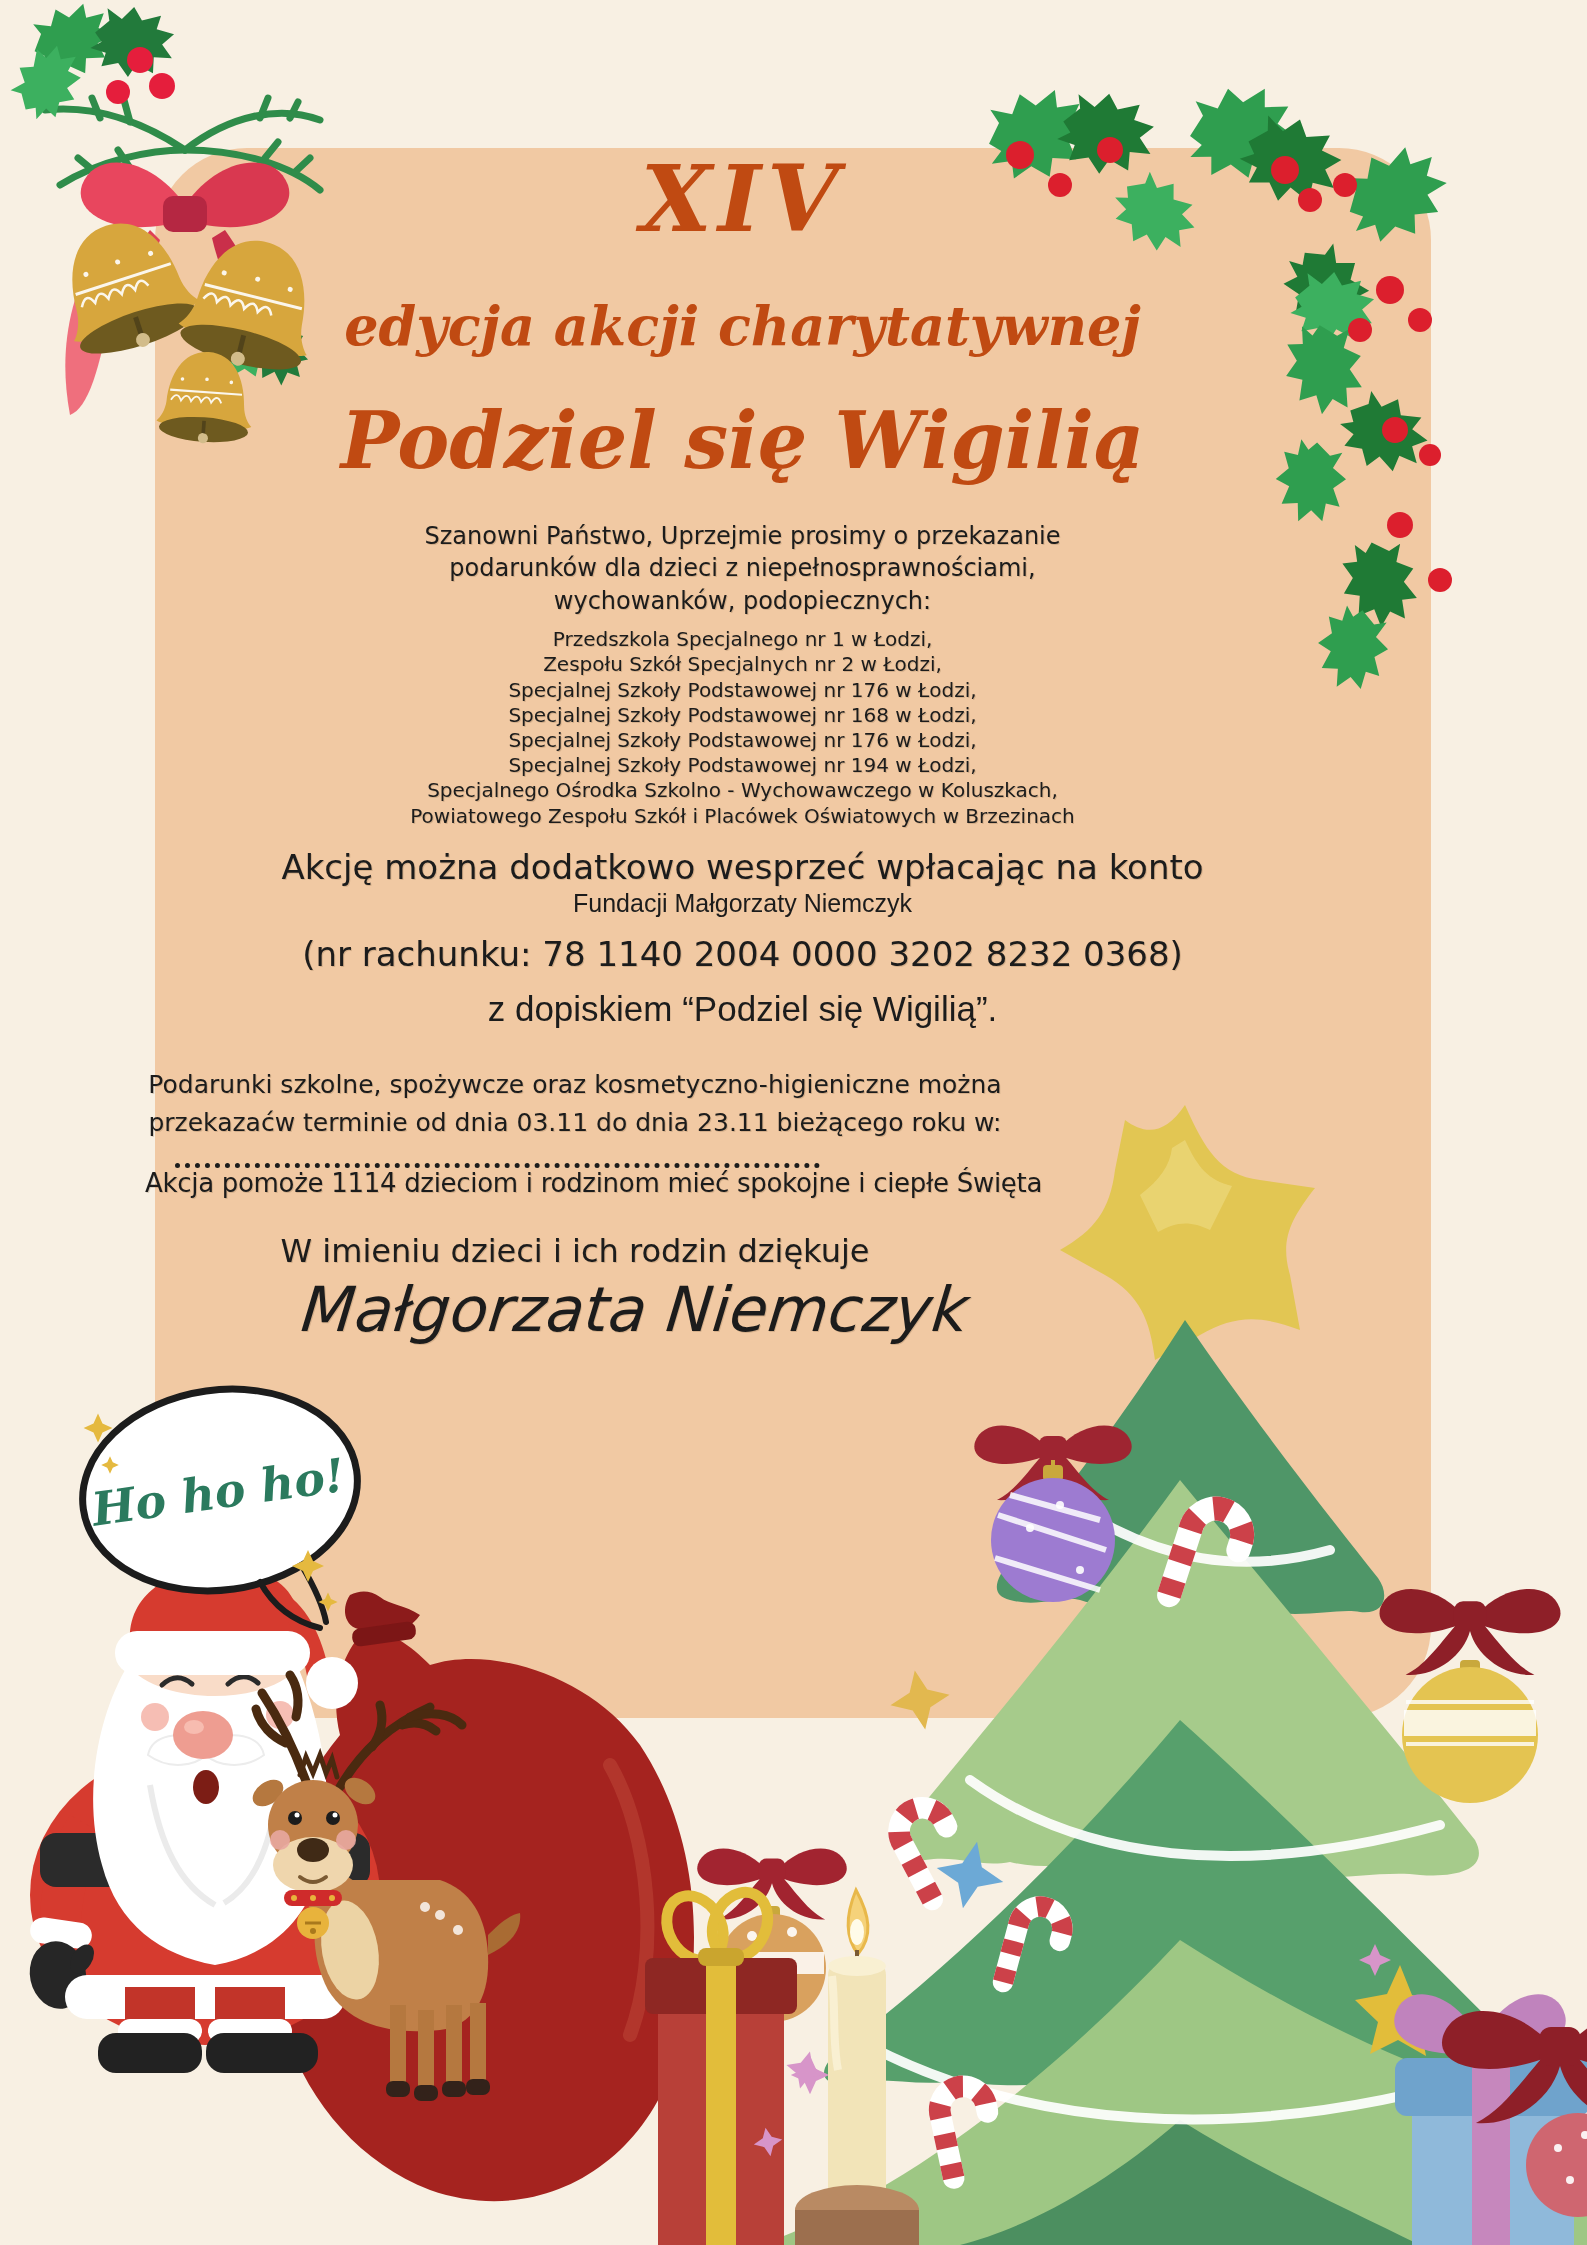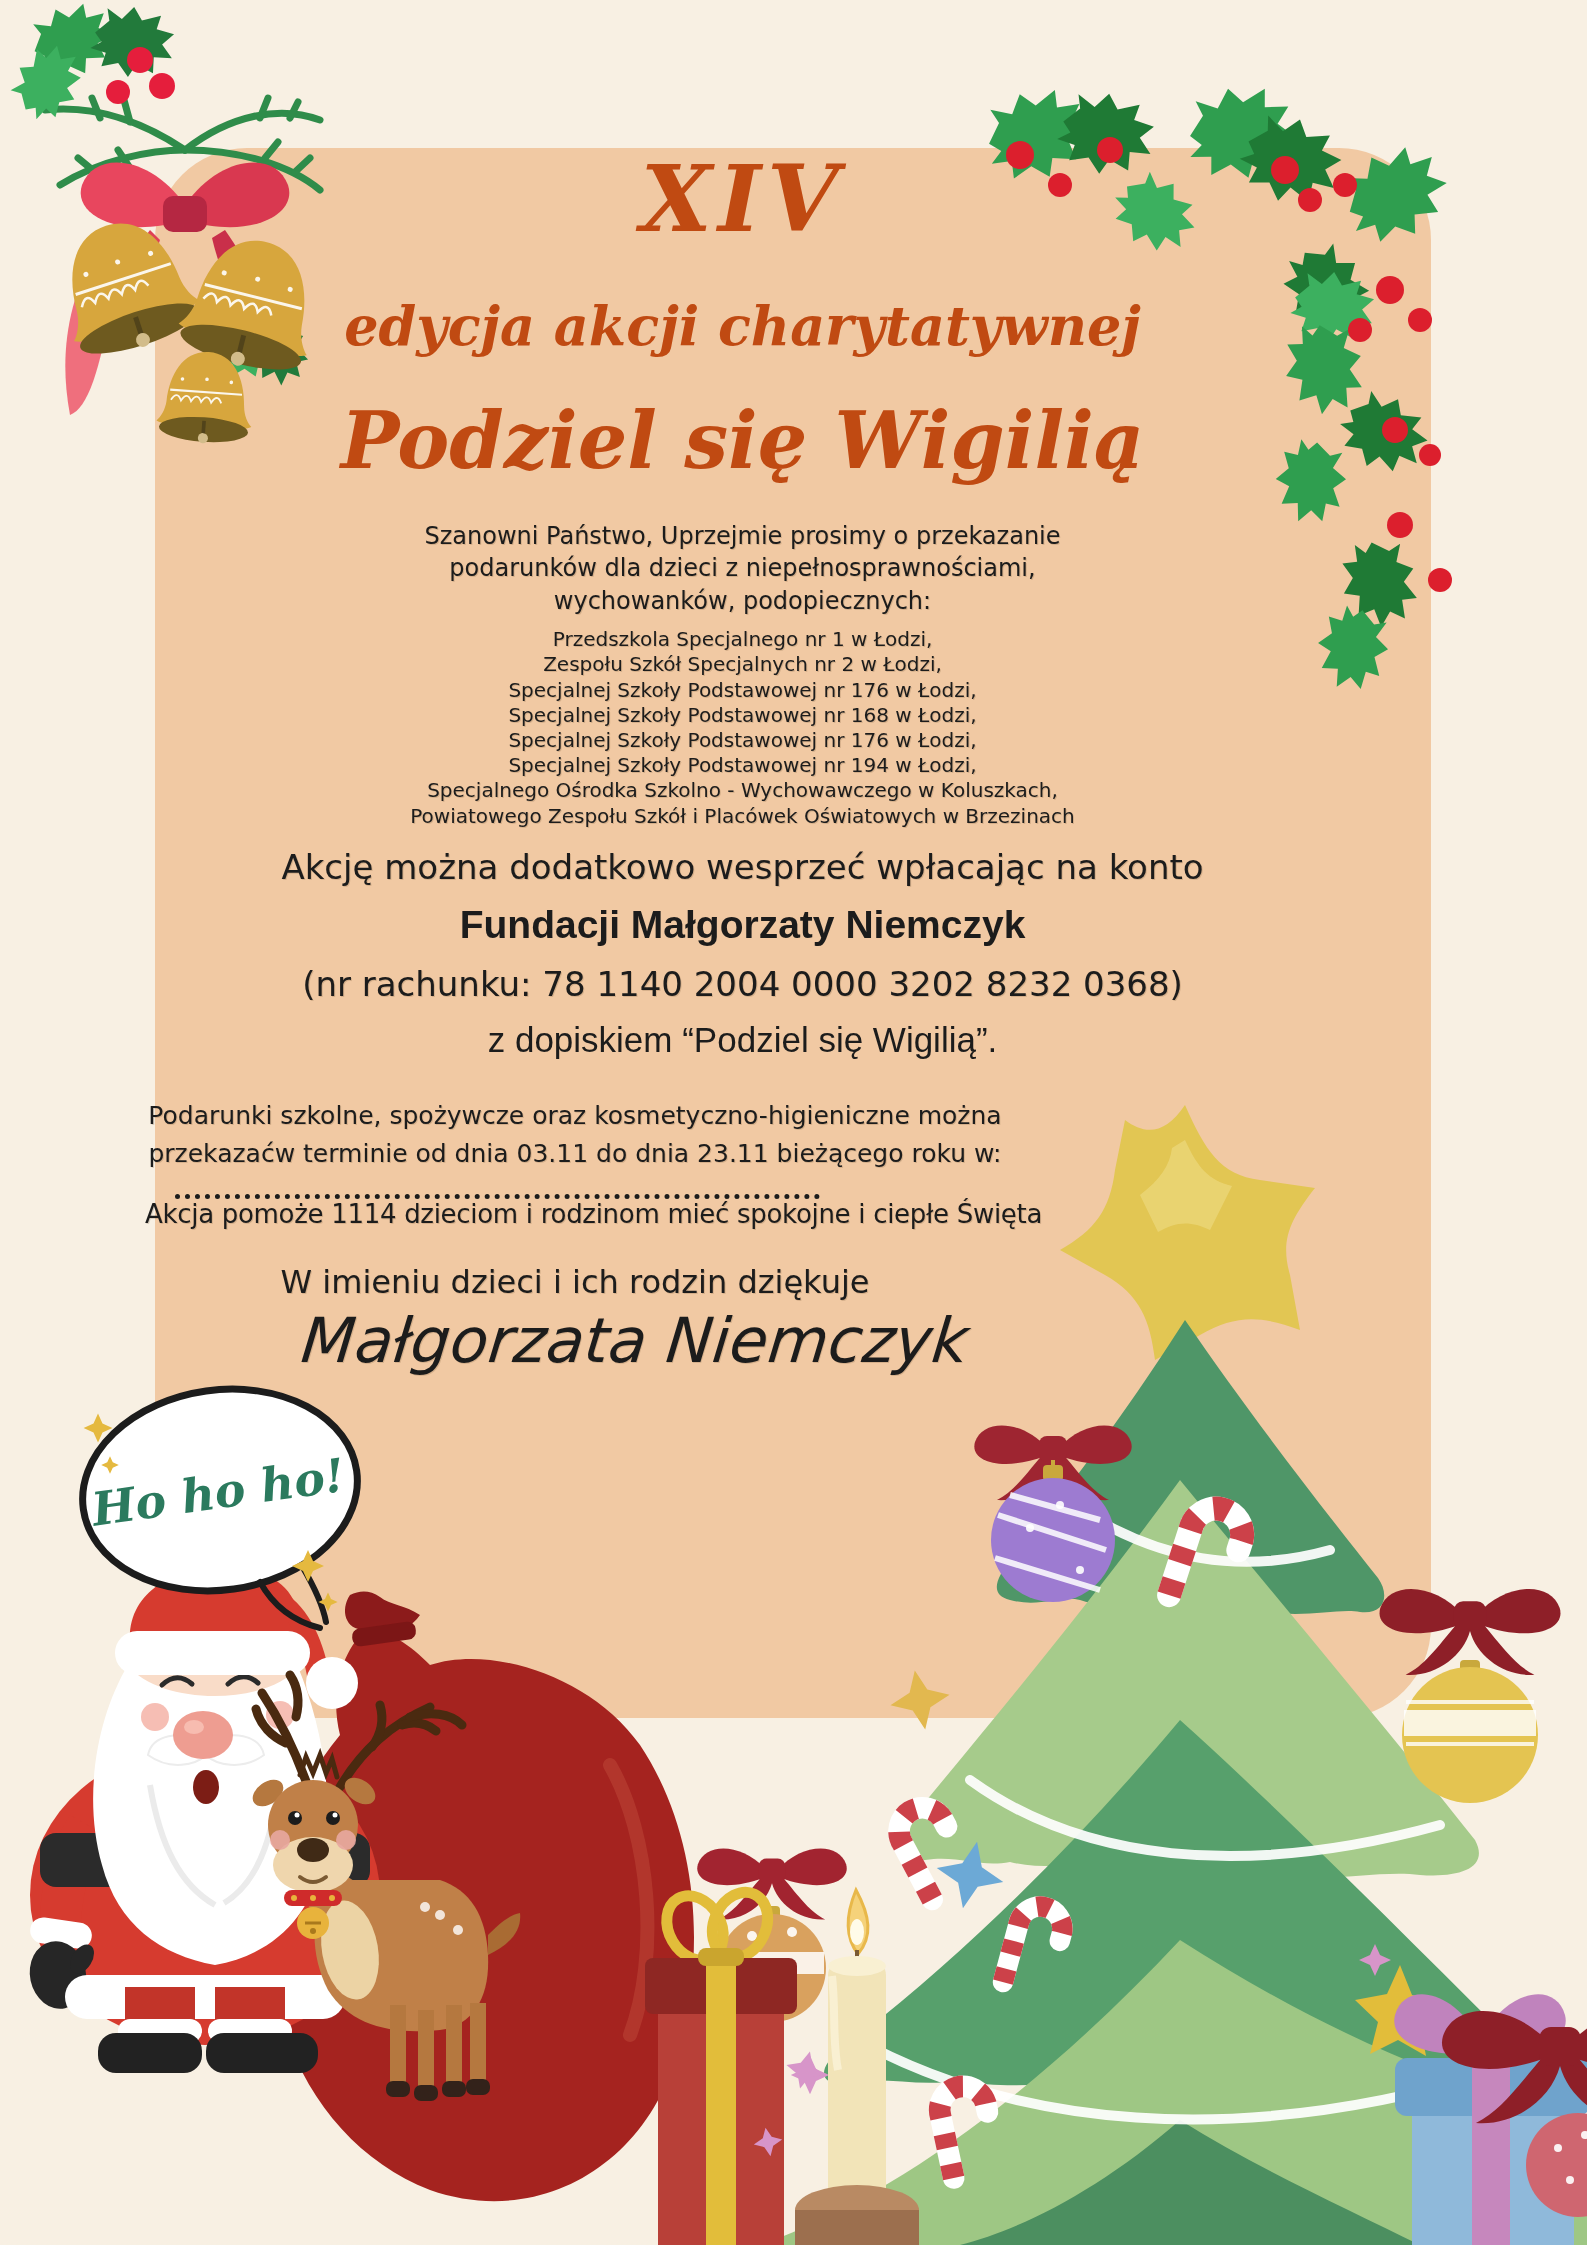--- a/index.html
+++ b/index.html
@@ -10,21 +10,21 @@
   .content{position:absolute;left:185px;top:153px;width:1115px;text-align:center;color:var(--text,#1c1c1c);}
   .script{font-family:"DejaVu Serif",serif;font-style:italic;font-weight:700;color:var(--heading,#c04a12);}
   .hand{font-family:"DejaVu Sans",sans-serif;text-shadow:1px 1px 0 rgba(90,60,30,.18);}
   .clean{font-family:"Liberation Sans",sans-serif;}
   .edition{font-size:92px;line-height:1;letter-spacing:6px;}
   .subtitle{margin-top:52px;font-size:54px;line-height:1.1;}
   .title{margin-top:40px;font-size:78px;line-height:1.15;}
   .intro{margin-top:34px;font-size:24px;line-height:1.35;}
   .beneficiaries{margin-top:10px;font-size:20px;line-height:1.26;}
   .support{margin-top:18px;font-size:34px;line-height:1.2;}
-  .fund{margin-top:14px;font-size:39px;line-height:1.2;font-weight:bold;}
+  .fund{font-size:25px;line-height:1.2;}
   .account{margin-top:16px;font-size:34px;line-height:1.2;}
   .note{margin-top:14px;font-size:35px;line-height:1.2;}
   .lower{margin-top:36px;margin-left:-40px;width:860px;text-align:center;}
   .delivery{font-size:25px;line-height:1.5;white-space:nowrap;}
   .dotted-line{margin:22px auto 0 30px;width:645px;height:0;border-bottom:5px dotted #1c1c1c;}
   .impact{font-size:26px;white-space:nowrap;letter-spacing:-.3px;}
   .thanks{margin-top:34px;font-size:32px;}
   .signature{margin-top:6px;margin-left:120px;font-size:62px;line-height:1.1;font-style:italic;
              transform:skewX(-6deg);white-space:nowrap;}
   .deco{position:absolute;pointer-events:none;}

